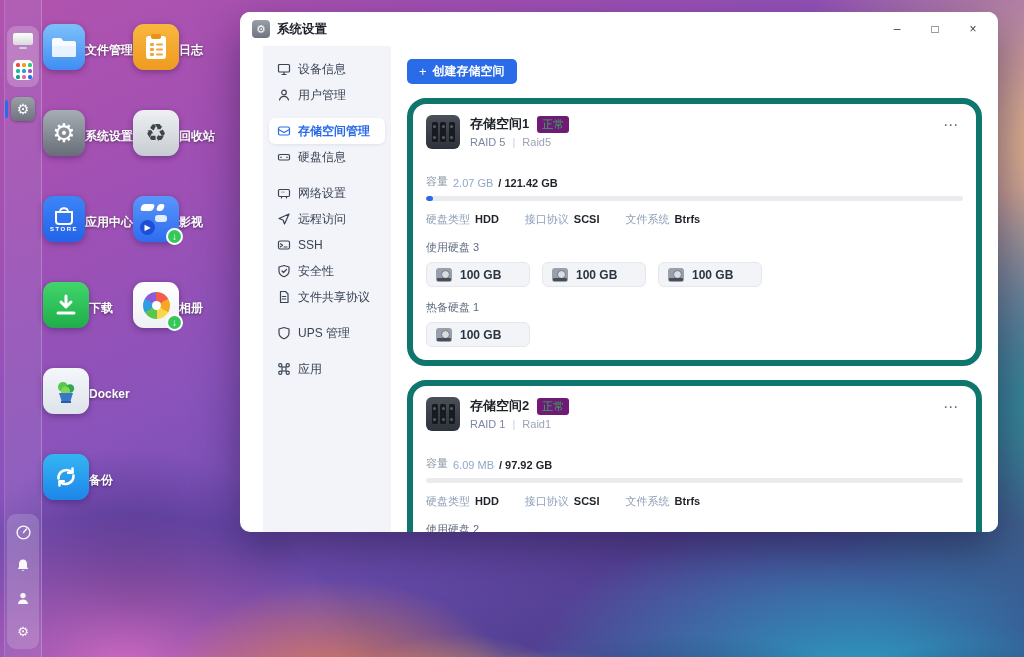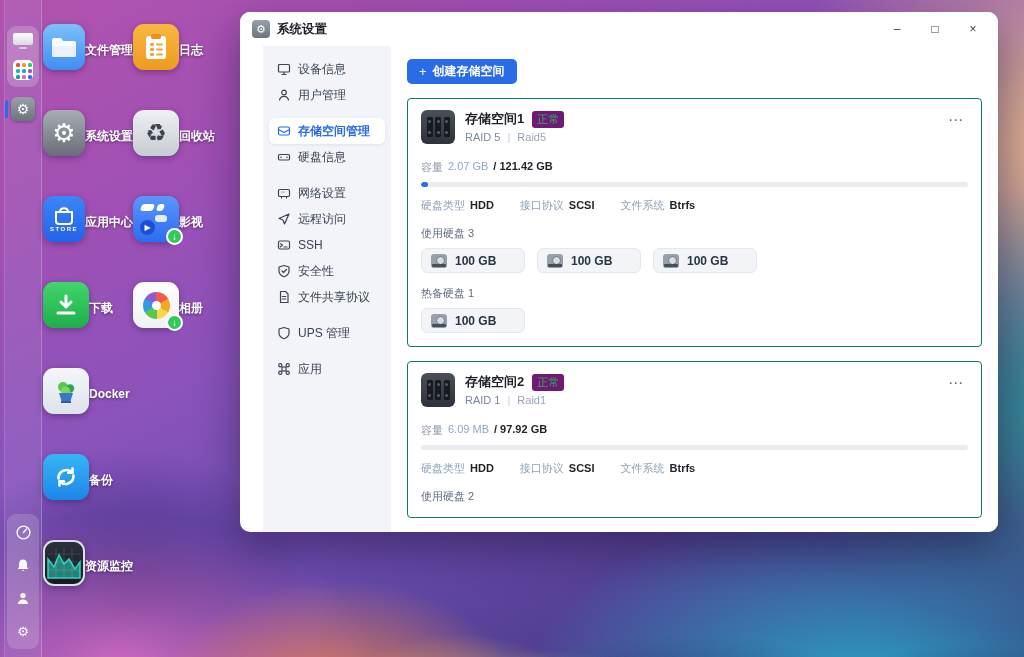--- a/index.html
+++ b/index.html
@@ -97,34 +97,34 @@
   .wcontent { flex:1; background:#fff; padding:0 16px; overflow:hidden; }
   .tabbar { display:flex; gap:26px; border-bottom:1px solid #eaedf2; padding-top:12px; }
   .tab { font-size:13px; padding-bottom:9px; color:#9aa6bb; position:relative; cursor:default; }
   .tab.active { color:#1f2329; font-weight:bold; }
   .tab.active::after { content:""; position:absolute; left:0; right:0; bottom:-1px; height:3px; border-radius:2px; background:#2a6ce8; }
   .create-btn { margin-top:13px; display:inline-flex; align-items:center; gap:6px; background:#2a6ce8; color:#fff;
     font-size:12px; font-weight:bold; border:none; border-radius:5px; height:25px; padding:0 12px; cursor:pointer; }
   .create-btn .plus { font-size:13px; font-weight:normal; }
 
   
-  .pool-card { margin-top:14px; border:1px solid #0f766e; border-radius:4px; padding:11px 13px 13px; }
+  .pool-card { margin-top:14px; border:6px solid #0f766e; border-radius:19px; padding:11px 13px 13px; }
   .pc-head { display:flex; align-items:flex-start; }
   .nas-ic { width:34px; height:34px; border-radius:6px; background:linear-gradient(180deg,#4a4f58,#2e323a);
     display:flex; align-items:center; justify-content:center; gap:2.5px; margin-right:10px; flex:0 0 auto; }
   .nas-ic i { width:6px; height:20px; background:#171a1f; border-radius:1.5px; position:relative; }
   .nas-ic i::before, .nas-ic i::after { content:""; position:absolute; left:1.5px; width:3px; height:3px; border-radius:50%; background:#565c66; }
   .nas-ic i::before { top:3px; } .nas-ic i::after { bottom:3px; }
   .pc-title-row { display:flex; align-items:center; gap:8px; }
   .pc-name { font-size:13px; font-weight:bold; color:#1f2329; }
   .status-badge { font-size:11px; color:#2fae63; background:#701a75; border-radius:3px; padding:1px 5px; }
   .pc-sub { margin-top:3px; font-size:11px; color:#7b87a0; display:flex; gap:7px; align-items:center; }
   .pc-sub .sep { color:#c8cfda; } .pc-sub .muted { color:#9aa3b5; }
   .more-dots { margin-left:auto; color:#5f6b7f; font-size:15px; letter-spacing:1px; line-height:1; padding:2px 4px; cursor:pointer; }
-  .cap-row { margin-top:16px; font-size:11px; display:flex; gap:5px; align-items:flex-start; }
+  .cap-row { margin-top:25px; font-size:11px; display:flex; gap:5px; align-items:flex-end; }
   .cap-label { color:#8a94a6; }
   .cap-used { color:#8fa7c8; }
   .cap-total { color:#1f2329; font-weight:bold; }
   .progress { margin-top:7px; height:5px; border-radius:3px; background:#e9ebef; overflow:hidden; }
   .progress .fill { height:100%; border-radius:3px; background:#2a6ce8; }
   .spec-row { margin-top:11px; display:flex; gap:26px; font-size:11px; }
   .spec-row .lab { color:#8fa0b8; margin-right:5px; }
   .spec-row .val { color:#1f2329; font-weight:bold; }
   .disks-label { margin-top:13px; font-size:11px; color:#5f6b7f; }
   .chips { margin-top:7px; display:flex; gap:12px; }
@@ -276,29 +276,20 @@
     <div class="dai bg-backup">
       <svg width="26" height="26" viewBox="0 0 26 26">
           <path d="M5.5 14.5a8 8 0 0 1 13.6-6.1" fill="none" stroke="#fff" stroke-width="2.6" stroke-linecap="round"></path>
           <path d="M19.5 4.5v4.3h-4.3" fill="none" stroke="#fff" stroke-width="2.6" stroke-linecap="round" stroke-linejoin="round"></path>
           <path d="M20.5 11.5a8 8 0 0 1-13.6 6.1" fill="none" stroke="#fff" stroke-width="2.6" stroke-linecap="round"></path>
           <path d="M6.5 21.5v-4.3h4.3" fill="none" stroke="#fff" stroke-width="2.6" stroke-linecap="round" stroke-linejoin="round"></path>
         </svg>
     </div>
     <div class="dlabel">备份</div>
   </div>
-  <div class="dapp" style="left:43px;top:540px;">
-    <div class="dai bg-mon">
-      <svg width="38" height="36" viewBox="0 0 38 36">
-          <path d="M3 33V14l6 8 5-12 5 9 5-5 6 10 5-7v16z" fill="rgba(45,212,191,.55)" stroke="#2dd4bf" stroke-width="1.5"></path>
-          <path d="M3 9h32M3 17h32M3 25h32M11 3v30M19 3v30M27 3v30" stroke="rgba(255,255,255,.12)" stroke-width="1"></path>
-        </svg>
-    </div>
-    <div class="dlabel">资源监控</div>
-  </div>
 
   <div class="window">
     <div class="titlebar">
       <div class="title-ic">⚙</div>
       <div class="title-txt">系统设置</div>
       <div class="win-controls">
         <div class="wc">–</div>
         <div class="wc">□</div>
         <div class="wc">×</div>
       </div>

